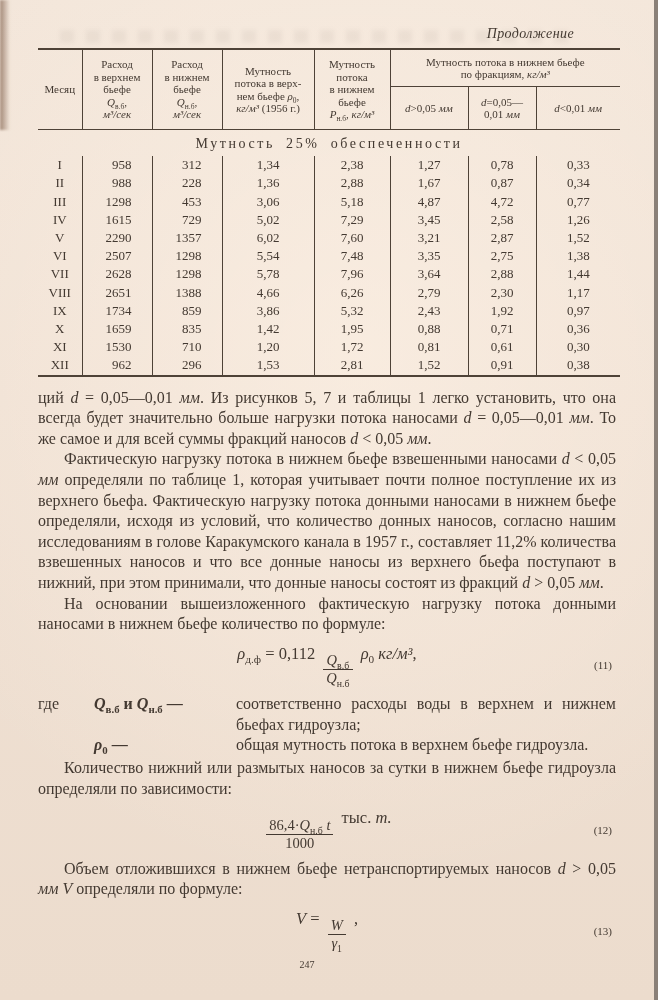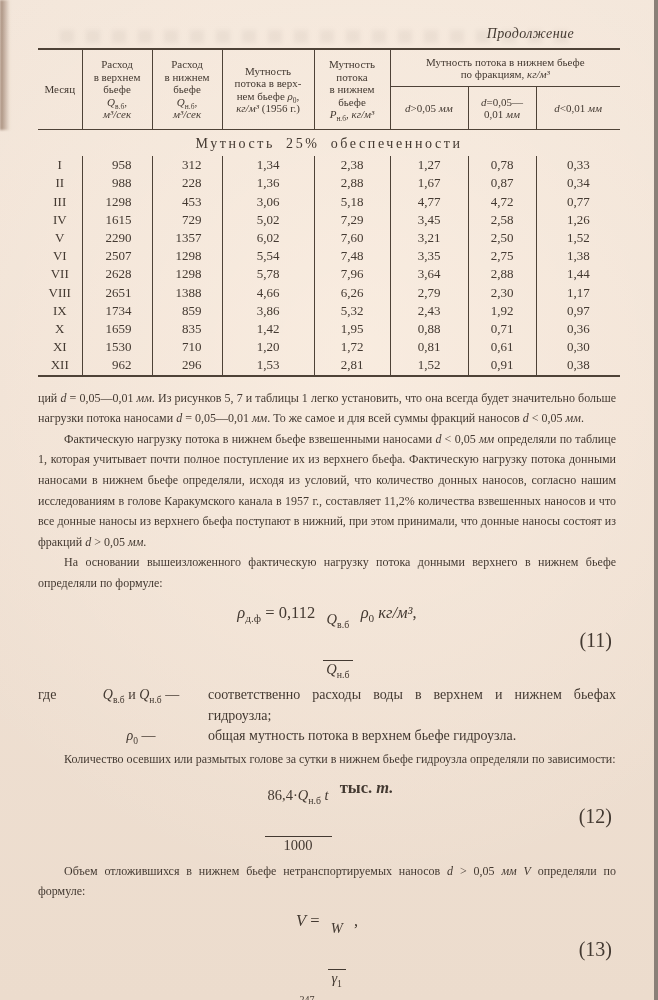--- a/index.html
+++ b/index.html
@@ -30,37 +30,37 @@
   .tbl th.group{border-bottom:1px solid #4e4237;height:34px;}
   .tbl tr.subhead th{height:40px;}
   .tbl td{font-size:13px;line-height:16.2px;text-align:center;}
   .tbl td[data-name="month-cell"]{border-left:none;}
   .tbl tr[data-name="table-row"] td:nth-child(2),
   .tbl tr[data-name="table-row"] td:nth-child(3){text-align:right;padding-right:20px;}
   .section-row td{border-left:none !important;letter-spacing:2.6px;word-spacing:5px;
     font-size:14px;padding:6px 0 4px 0;}
   sub{font-size:68%;line-height:0;}
   .it{font-style:italic;}
-  .bd{font-weight:bold;}
+  .bd{font-weight:normal;}
   
   .textblock{margin-top:11px;}
-  .para{margin:0;text-align:justify;font-size:12px;line-height:20.6px;}
+  .para{margin:0;text-align:justify;font-size:16px;line-height:20.6px;}
   .para.ind{text-indent:26px;}
   
   .formula{position:relative;text-align:center;font-size:16.5px;margin:9px 0 7px;}
-  .f-num{position:absolute;right:4px;top:50%;transform:translateY(-50%);font-size:20px;}
+  .f-num{position:absolute;right:4px;top:50%;transform:translateY(-50%);font-size:11px;}
   .frac{display:inline-flex;flex-direction:column;vertical-align:-38%;text-align:center;
-    font-size:14.5px;line-height:17px;margin:0 4px;gap:32px;}
+    font-size:14.5px;line-height:17px;margin:0 4px;}
   .frac .num{padding:0 3px;}
   .frac .den{border-top:1px solid #433931;padding:0 3px;}
   
-  .where{display:grid;grid-template-columns:36px 122px 1fr;column-gap:6px;
-    font-size:14px;line-height:20.6px;margin:2px 0;}
+  .where{display:grid;grid-template-columns:36px 122px 1fr;column-gap:20px;
+    font-size:16px;line-height:20.6px;margin:2px 0;}
   .where-lbl{grid-column:1;}
-  .where-term{text-align:center;}
+  .where-term{text-align:left;font-weight:bold;}
   .where-desc{text-align:justify;}
   .where .row2-pad{grid-column:1;}
   .page-number{text-align:center;padding-right:40px;font-size:10px;margin-top:2px;}
 </style>
 </head>
 <body>
 
 <div class="page" data-name="scanned-book-page">
   <div class="spine-shadow" data-name="page-spine-shadow"></div>
   <div class="bleed-smudge" data-name="bleed-through-smudge"></div>
@@ -118,42 +118,42 @@
             <td data-name="value-cell">1,67</td>
             <td data-name="value-cell">0,87</td>
             <td data-name="value-cell">0,34</td>
           </tr>
           <tr data-name="table-row">
             <td data-name="month-cell">III</td>
             <td data-name="value-cell">1298</td>
             <td data-name="value-cell">453</td>
             <td data-name="value-cell">3,06</td>
             <td data-name="value-cell">5,18</td>
-            <td data-name="value-cell">4,77</td>
+            <td data-name="value-cell">4,87</td>
             <td data-name="value-cell">4,72</td>
             <td data-name="value-cell">0,77</td>
           </tr>
           <tr data-name="table-row">
             <td data-name="month-cell">IV</td>
             <td data-name="value-cell">1615</td>
             <td data-name="value-cell">729</td>
             <td data-name="value-cell">5,02</td>
             <td data-name="value-cell">7,29</td>
             <td data-name="value-cell">3,45</td>
             <td data-name="value-cell">2,58</td>
             <td data-name="value-cell">1,26</td>
           </tr>
           <tr data-name="table-row">
             <td data-name="month-cell">V</td>
             <td data-name="value-cell">2290</td>
             <td data-name="value-cell">1357</td>
             <td data-name="value-cell">6,02</td>
             <td data-name="value-cell">7,60</td>
             <td data-name="value-cell">3,21</td>
-            <td data-name="value-cell">2,50</td>
+            <td data-name="value-cell">2,87</td>
             <td data-name="value-cell">1,52</td>
           </tr>
           <tr data-name="table-row">
             <td data-name="month-cell">VI</td>
             <td data-name="value-cell">2507</td>
             <td data-name="value-cell">1298</td>
             <td data-name="value-cell">5,54</td>
             <td data-name="value-cell">7,48</td>
             <td data-name="value-cell">3,35</td>
             <td data-name="value-cell">2,75</td>
@@ -218,42 +218,42 @@
             <td data-name="value-cell">1,52</td>
             <td data-name="value-cell">0,91</td>
             <td data-name="value-cell">0,38</td>
           </tr>
         </tbody>
     </table>
 
     <div class="textblock" data-name="body-text">
       <p class="para" data-name="paragraph-1"><span>ций </span><span class="it">d</span><span> = 0,05—0,01 </span><span class="it">мм</span><span>. Из рисунков 5, 7 и таблицы 1 легко установить, что она всегда будет значительно больше нагрузки потока наносами </span><span class="it">d</span><span> = 0,05—0,01 </span><span class="it">мм</span><span>. То же самое и для всей суммы фракций наносов </span><span class="it">d</span><span> &lt; 0,05 </span><span class="it">мм</span><span>.</span></p>
       <p class="para ind" data-name="paragraph-2"><span>Фактическую нагрузку потока в нижнем бьефе взвешенными наносами </span><span class="it">d</span><span> &lt; 0,05 </span><span class="it">мм</span><span> определяли по таблице 1, которая учитывает почти полное поступление их из верхнего бьефа. Фактическую нагрузку потока донными наносами в нижнем бьефе определяли, исходя из условий, что количество донных наносов, согласно нашим исследованиям в голове Каракумского канала в 1957 г., составляет 11,2% количества взвешенных наносов и что все донные наносы из верхнего бьефа поступают в нижний, при этом принимали, что донные наносы состоят из фракций </span><span class="it">d</span><span> &gt; 0,05 </span><span class="it">мм</span><span>.</span></p>
-      <p class="para ind" data-name="paragraph-3"><span>На основании вышеизложенного фактическую нагрузку потока донными верхнего в нижнем бьефе определяли по формуле:</span></p>
+      <p class="para ind" data-name="paragraph-3"><span>На основании вышеизложенного фактическую нагрузку потока донными наносами в нижнем бьефе количество по формуле:</span></p>
 
       <div class="formula" data-name="formula-11">
         <span data-name="formula-11-lhs"><span class="it">ρ</span><sub>д.ф</sub><span> = 0,112</span></span>
         <span class="frac" data-name="formula-11-fraction">
           <span class="num" data-name="fraction-numerator"><span class="it">Q</span><sub>в.б</sub></span>
           <span class="den" data-name="fraction-denominator"><span class="it">Q</span><sub>н.б</sub></span>
         </span>
         <span data-name="formula-11-tail"><span class="it">ρ</span><sub>0</sub><span>  </span><span class="it">кг/м³</span><span>,</span></span>
         <span class="f-num" data-name="equation-number-11">(11)</span>
       </div>
 
       <div class="where" data-name="where-clause">
         <span class="where-lbl" data-name="where-label">где</span>
         <span class="where-term" data-name="where-term-1"><span class="it">Q</span><sub>в.б</sub><span> и </span><span class="it">Q</span><sub>н.б</sub><span> —</span></span>
         <span class="where-desc" data-name="where-desc-1">соответственно расходы воды в верхнем и нижнем бьефах гидроузла;</span>
         <span class="row2-pad" data-name="where-spacer"></span>
         <span class="where-term" data-name="where-term-2"><span class="it">ρ</span><sub>0</sub><span> —</span></span>
         <span class="where-desc" data-name="where-desc-2">общая мутность потока в верхнем бьефе гидроузла.</span>
       </div>
 
-      <p class="para ind" data-name="paragraph-4"><span>Количество осевших или размытых голове за сутки в нижнем бьефе гидроузла определяли по зависимости:</span></p>
+      <p class="para ind" data-name="paragraph-4"><span>Количество нижний или размытых наносов за сутки в нижнем бьефе гидроузла определяли по зависимости:</span></p>
 
       <div class="formula" data-name="formula-12">
         <span class="frac" data-name="formula-12-fraction">
           <span class="num" data-name="fraction-numerator"><span>86,4·</span><span class="it">Q</span><sub>н.б</sub><span> </span><span class="it">t</span></span>
           <span class="den" data-name="fraction-denominator"><span>1000</span></span>
         </span>
         <span data-name="formula-12-tail"><span class="bd"> тыс. </span><span class="it bd">т.</span></span>
         <span class="f-num" data-name="equation-number-12">(12)</span>
       </div>
 

